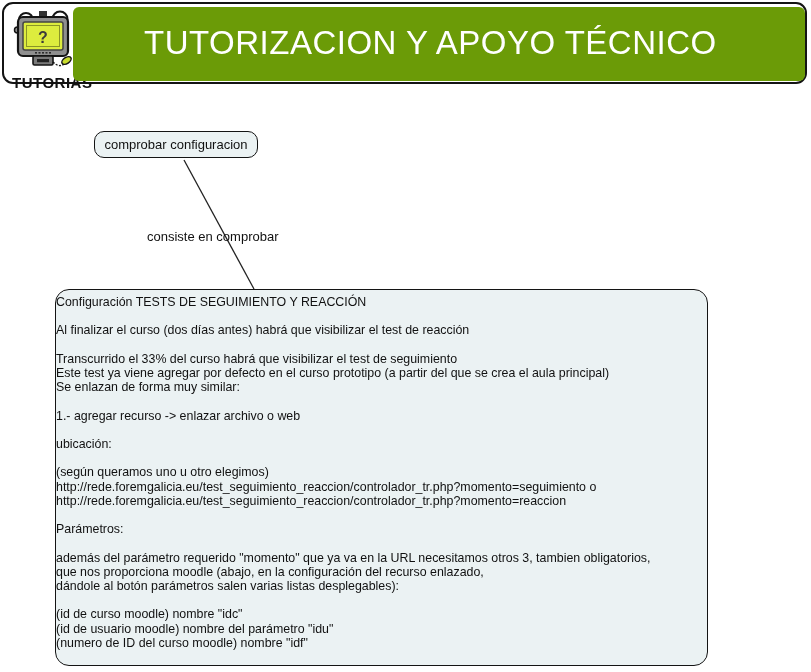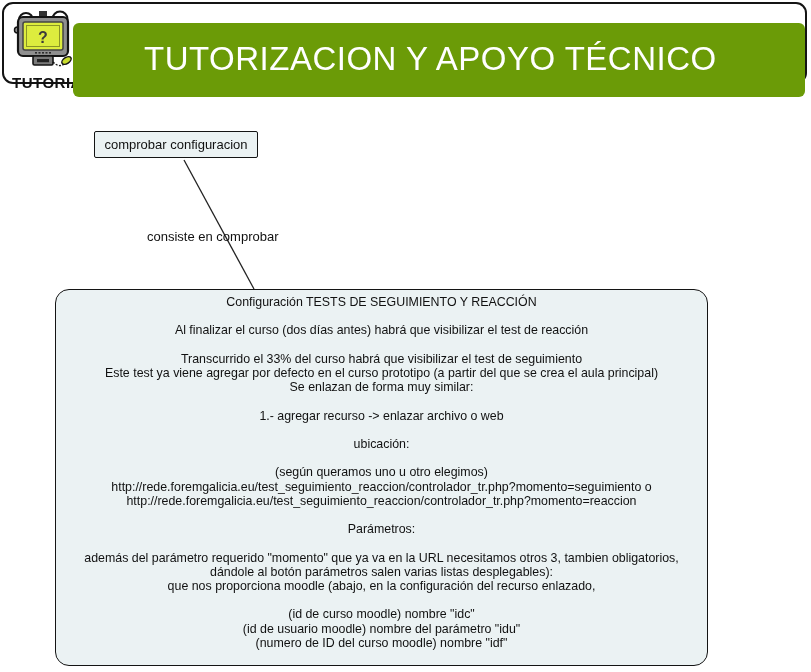--- a/index.html
+++ b/index.html
@@ -35,21 +35,20 @@
     font-weight: bold;
     letter-spacing: 0.5px;
     color: #111;
   }
   .banner-green {
     position: absolute;
     left: 69px; top: 3px;
     width: 732px; height: 74px;
     background: var(--banner-green, #6B9B07);
     border-radius: 6px;
-    margin-top: 16px;
   }
   .page-title {
     position: absolute;
     left: 71px; top: 0;
     height: 74px;
     line-height: 72px;
     font-size: 33px;
     font-weight: 400;
     letter-spacing: 0.5px;
     color: var(--title-text, #ffffff);
@@ -67,21 +66,21 @@
     stroke: #222;
     stroke-width: 1.3;
   }
 
   .concept-node {
     position: absolute;
     left: 94px; top: 131px;
     width: 164px; height: 27px;
     background: var(--box-fill, #EBF2F3);
     border: 1.5px solid var(--outline, #111111);
-    border-radius: 2px;
+    border-radius: 10px;
     display: flex;
     align-items: center;
     justify-content: center;
     font-size: 13px;
     cursor: pointer;
   }
 
   .link-label {
     position: absolute;
     left: 147px; top: 229px;
@@ -90,21 +89,21 @@
   }
 
   .info-box {
     position: absolute;
     left: 55px; top: 289px;
     width: 653px; height: 377px;
     background: var(--box-fill, #EBF2F3);
     border: 1.5px solid var(--outline, #111111);
     border-radius: 14px;
     padding-top: 5px;
-    text-align: center;
+    text-align: left;
     overflow: hidden;
   }
   .box-line {
     font-size: 12.4px;
     line-height: 14.2px;
     white-space: nowrap;
   }
 </style>
 </head>
 <body style="--banner-green: #6B9B07; --box-fill: #EBF2F3; --outline: #141414; --logo-screen: #DDEC3E; --title-text: #FFFFFF;">
@@ -170,21 +169,21 @@
       <div class="box-line">&nbsp;</div>
       <div class="box-line">ubicación:</div>
       <div class="box-line">&nbsp;</div>
       <div class="box-line">(según queramos uno u otro elegimos)</div>
       <div class="box-line">http://rede.foremgalicia.eu/test_seguimiento_reaccion/controlador_tr.php?momento=seguimiento o</div>
       <div class="box-line">http://rede.foremgalicia.eu/test_seguimiento_reaccion/controlador_tr.php?momento=reaccion</div>
       <div class="box-line">&nbsp;</div>
       <div class="box-line">Parámetros:</div>
       <div class="box-line">&nbsp;</div>
       <div class="box-line">además del parámetro requerido "momento" que ya va en la URL necesitamos otros 3, tambien obligatorios,</div>
+      <div class="box-line">que nos proporciona moodle (abajo, en la configuración del recurso enlazado,</div>
       <div class="box-line">dándole al botón parámetros salen varias listas desplegables):</div>
-      <div class="box-line">que nos proporciona moodle (abajo, en la configuración del recurso enlazado,</div>
       <div class="box-line">&nbsp;</div>
       <div class="box-line">(id de curso moodle) nombre "idc"</div>
       <div class="box-line">(id de usuario moodle) nombre del parámetro "idu"</div>
       <div class="box-line">(numero de ID del curso moodle) nombre "idf"</div>
     </div>
 
 </div>
 
 </body></html>

